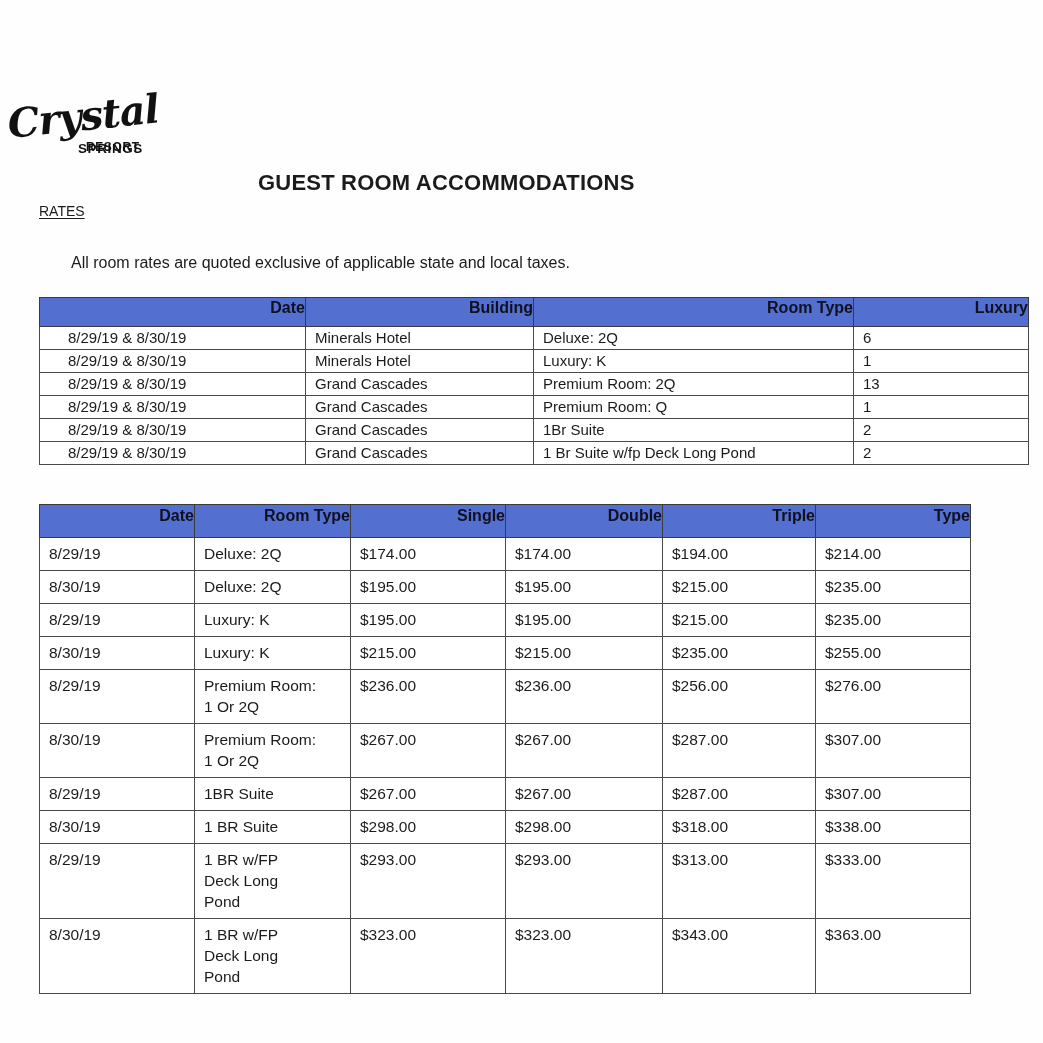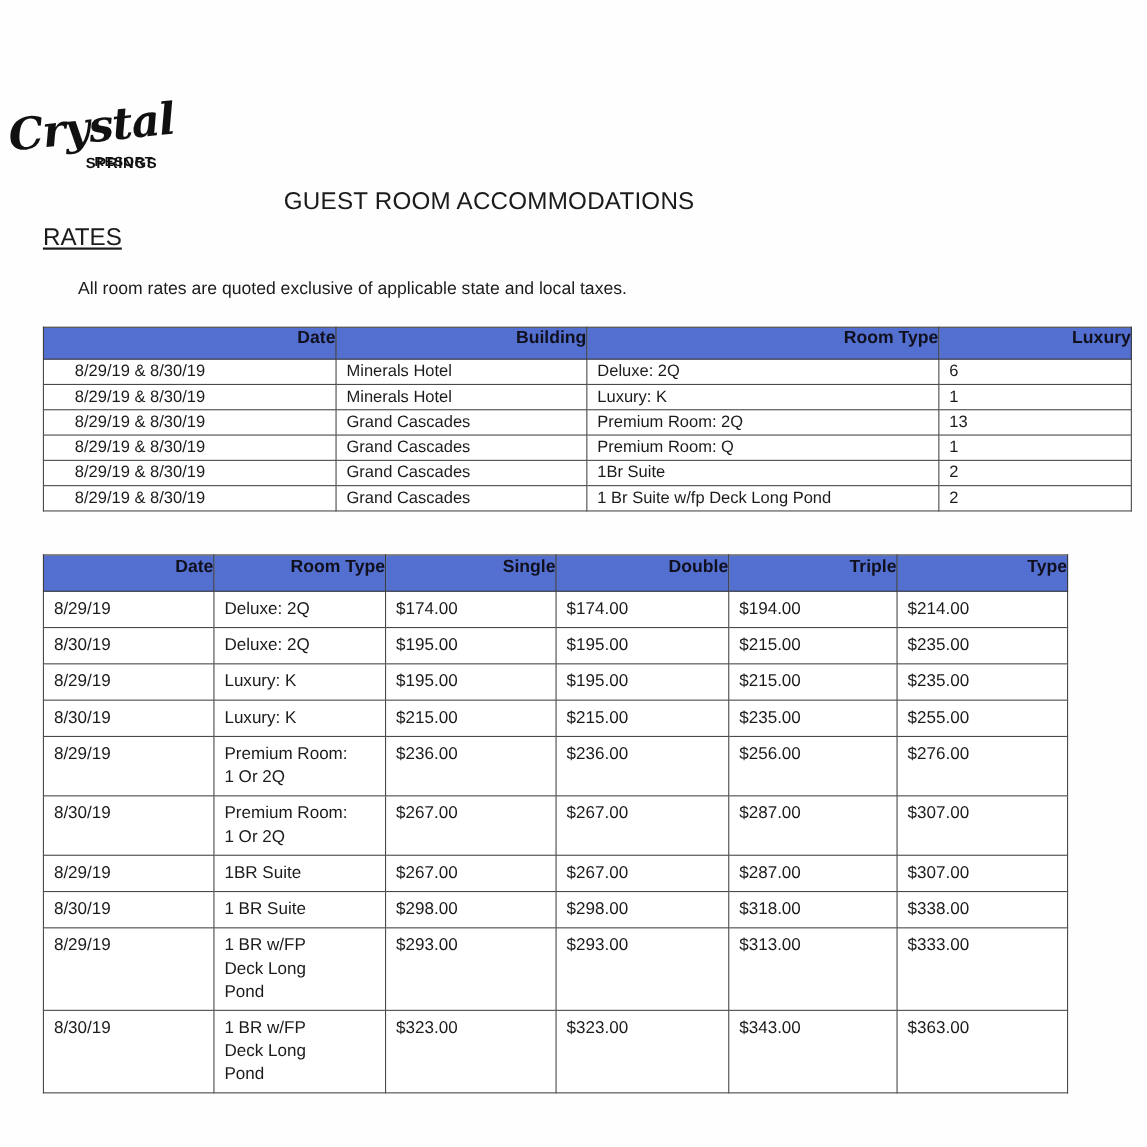--- a/index.html
+++ b/index.html
@@ -66,30 +66,30 @@
     color: #111111;
     line-height: 1;
   }
 
   
   .doc-title {
     position: absolute;
     left: 258px;
     top: 170px;
     font-size: 22px;
-    font-weight: normal;
+    font-weight: bold;
     letter-spacing: 0.2px;
     color: #1b1b1b;
     white-space: nowrap;
   }
   .rates-heading {
     position: absolute;
     left: 39px;
     top: 203px;
-    font-size: 22px;
+    font-size: 14px;
     font-weight: normal;
     color: #1b1b1b;
     text-decoration: underline;
     text-underline-offset: 2px;
   }
   .intro-line {
     position: absolute;
     left: 39px;
     font-size: 16px;
     color: #1b1b1b;

